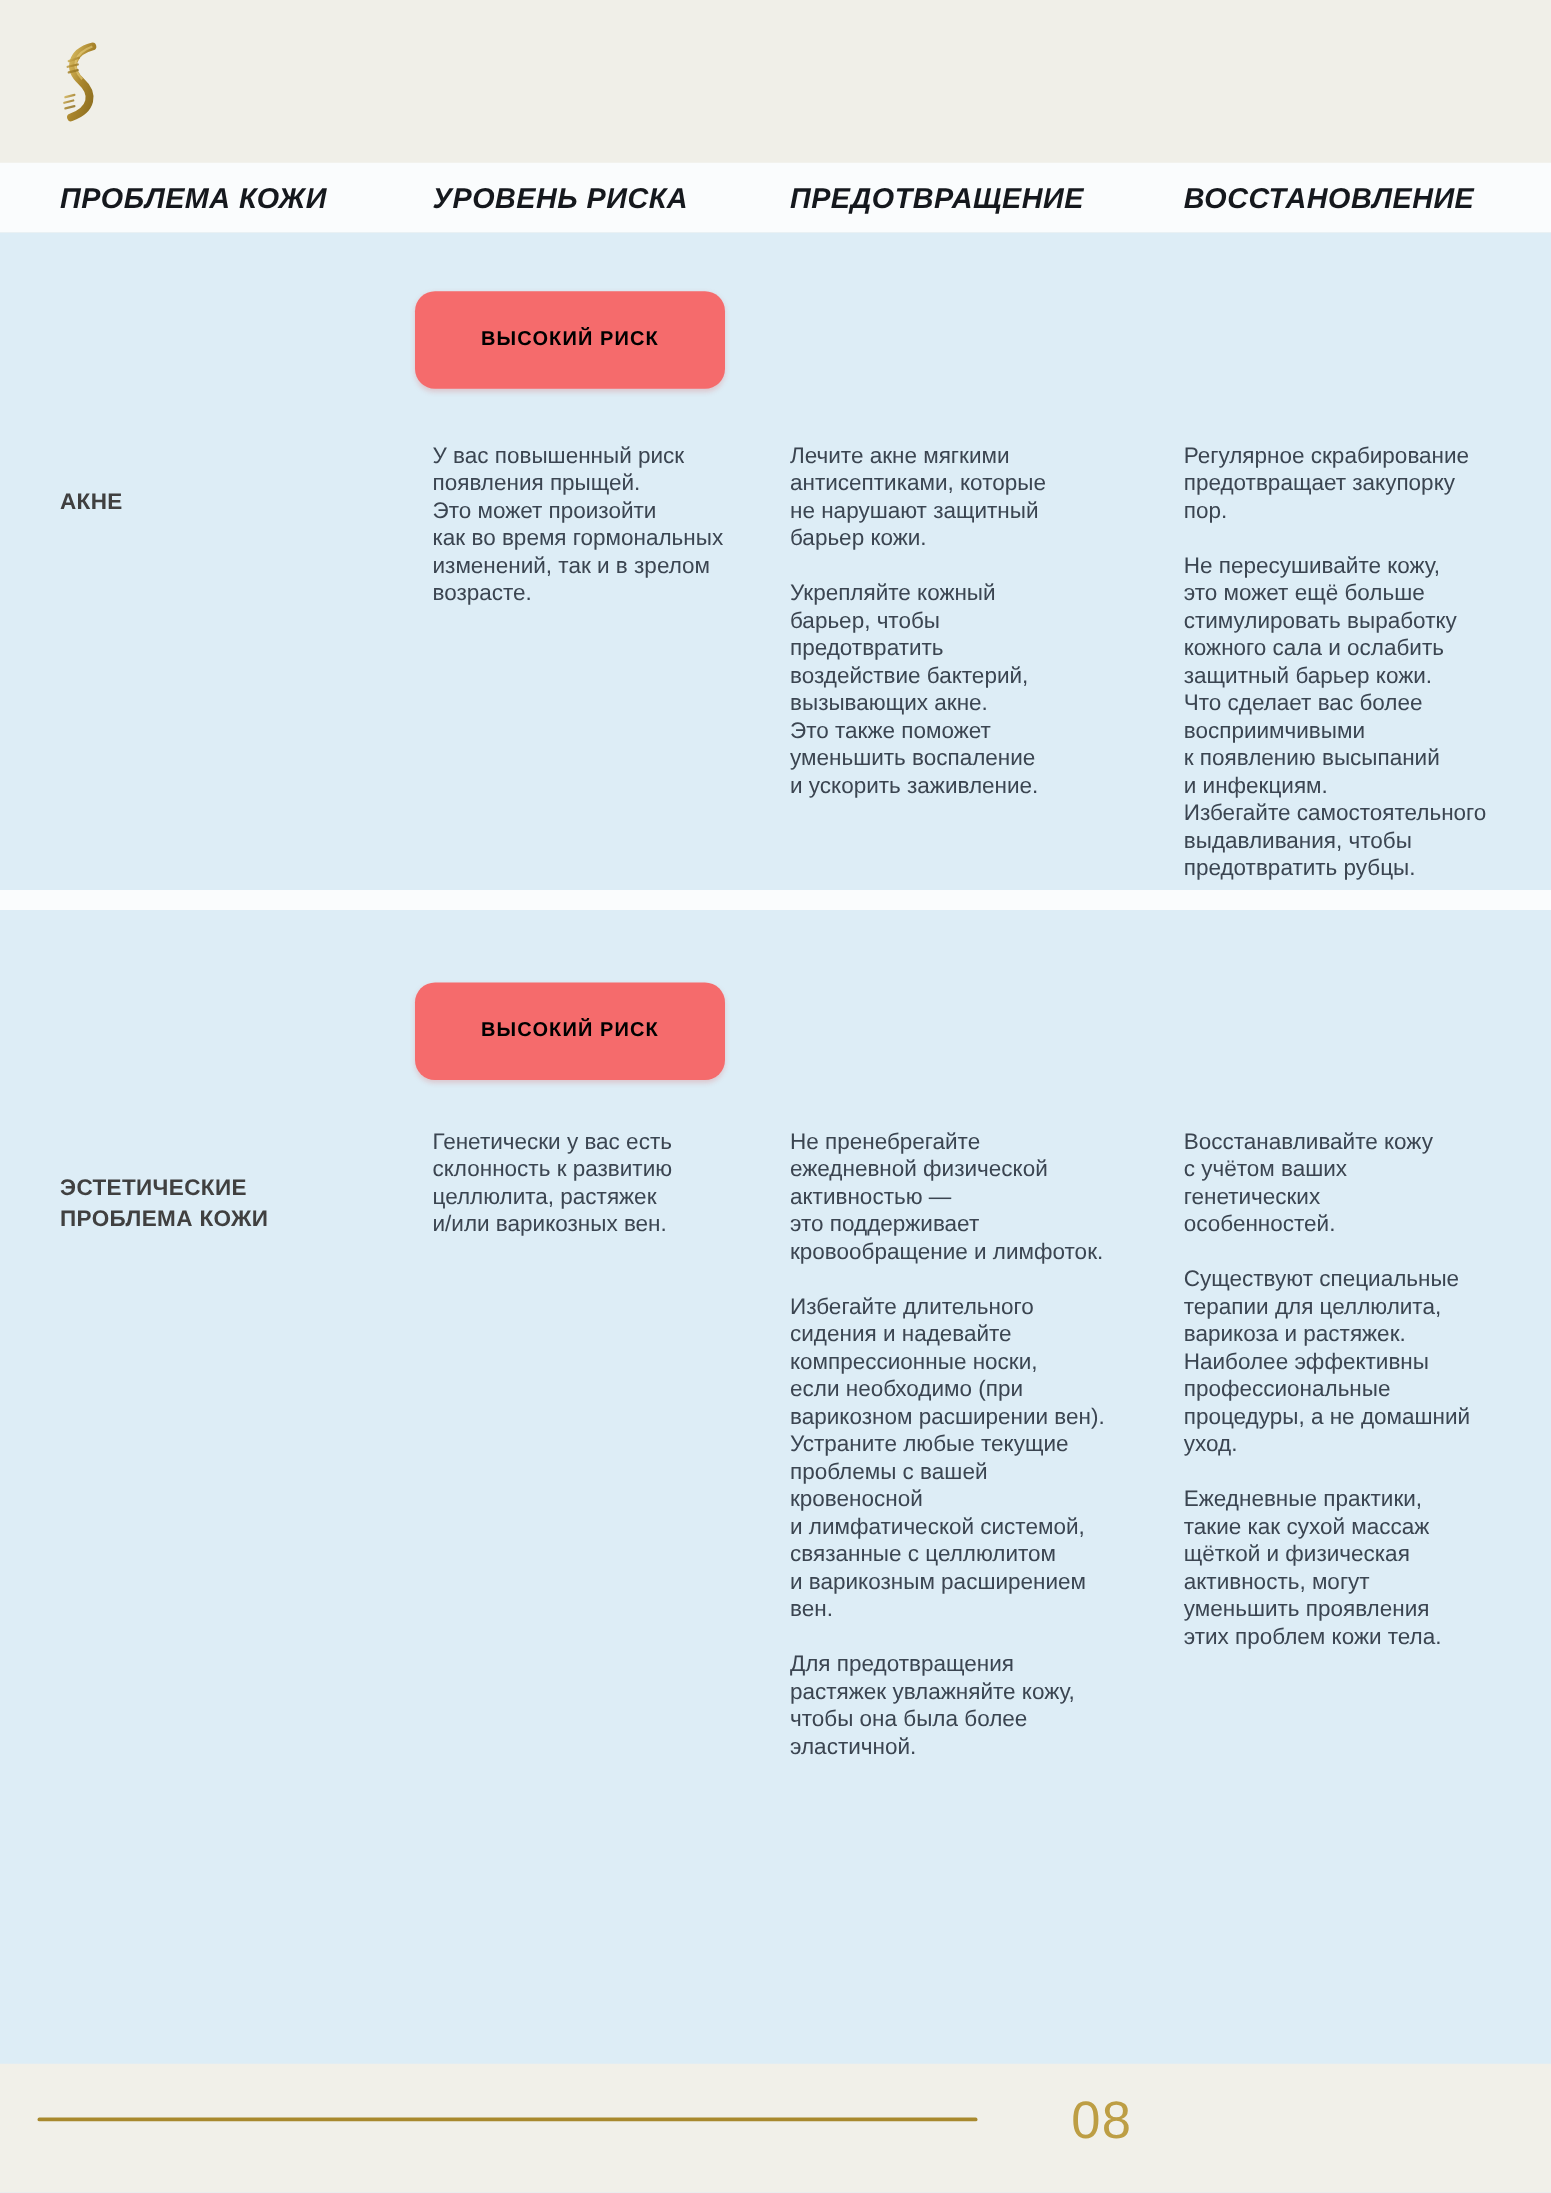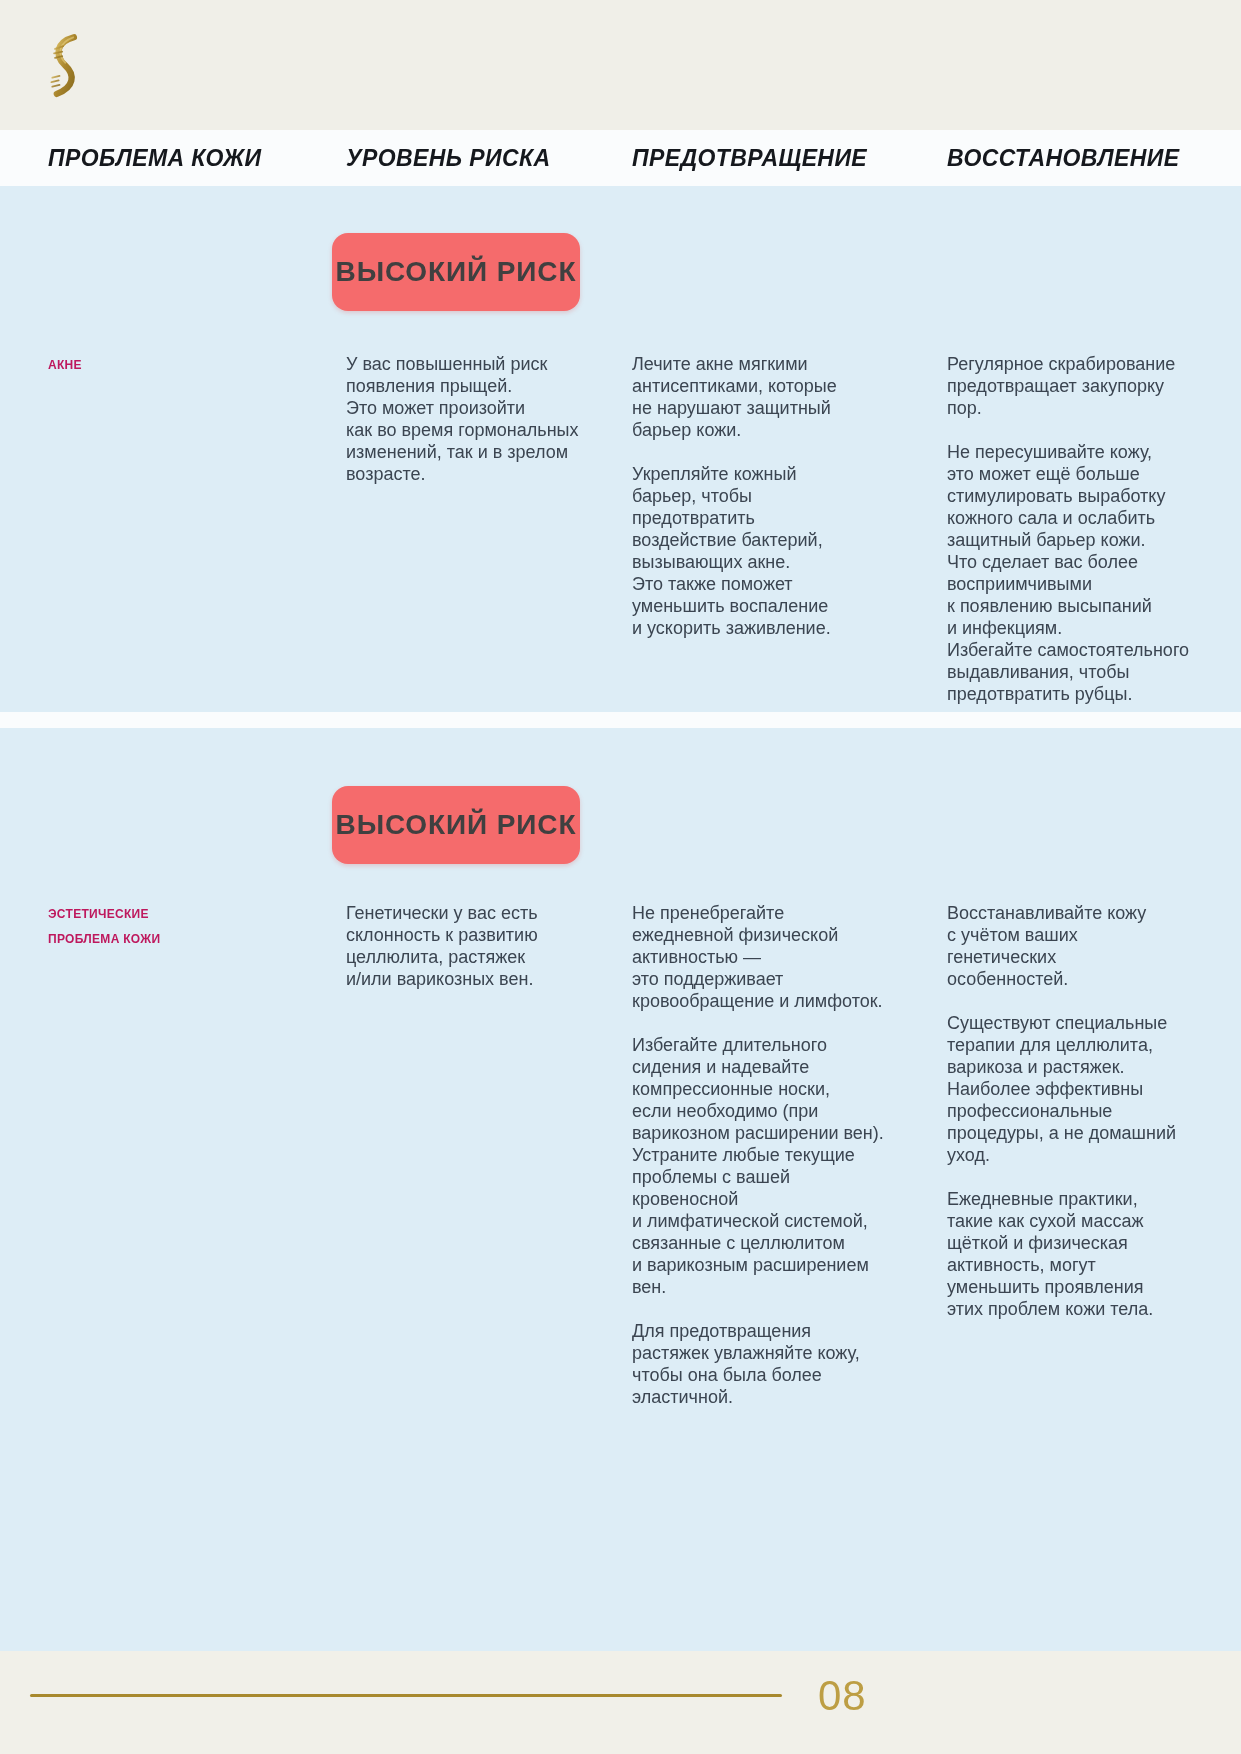--- a/index.html
+++ b/index.html
@@ -27,46 +27,47 @@
   .section{
     background:#ddedf6;position:relative;overflow:hidden;
   }
   .section-1{height:526px;}
   .section-gap{height:16px;background:#fafcfd;}
   .section-2{height:923px;}
   .risk-badge{
     margin-left:332px;width:248px;height:78px;
     background:#f56b6c;border-radius:16px;
     display:flex;align-items:center;justify-content:center;
-    color:#404040;font-size:28px;font-weight:700;letter-spacing:.9px;
+    color:#000000;font-size:16px;font-weight:700;letter-spacing:.9px;
     box-shadow:0 2px 4px rgba(220,90,90,.25);
   }
   .section-1 .risk-badge{margin-top:47px;}
   .section-2 .risk-badge{margin-top:58px;}
   .row{
     display:grid;grid-template-columns:298px 286px 315px 1fr;
     padding-left:48px;padding-right:44px;
   }
   .section-1 .row{margin-top:42px;}
   .section-2 .row{margin-top:38px;}
   .problem-cell{
-    font-size:12px;font-weight:700;color:#be185d;
+    font-size:18px;font-weight:700;color:#404040;
     line-height:25px;letter-spacing:.3px;
     white-space:pre-line;
+    margin-top:36px;
   }
   .body-text{
     font-size:18px;color:#3b4551;line-height:22px;
     white-space:pre-line;
   }
   .footer{
     height:103px;background:#f1f0e9;
     display:flex;align-items:center;
     padding-left:30px;box-sizing:border-box;
   }
-  .footer-inner{display:flex;align-items:center;height:46px;margin-top:-14px;width:100%;}
+  .footer-inner{display:flex;align-items:center;height:46px;margin-top:-14px;width:100%;gap:39px;}
   .gold-line{width:752px;height:3px;background:#a8892e;border-radius:2px;}
   .page-number{
     margin-left:36px;
     font-size:42px;color:#bd9e44;letter-spacing:1px;
     font-family:"Liberation Sans",sans-serif;font-weight:400;
   }
 </style>
 </head>
 <body>
 

